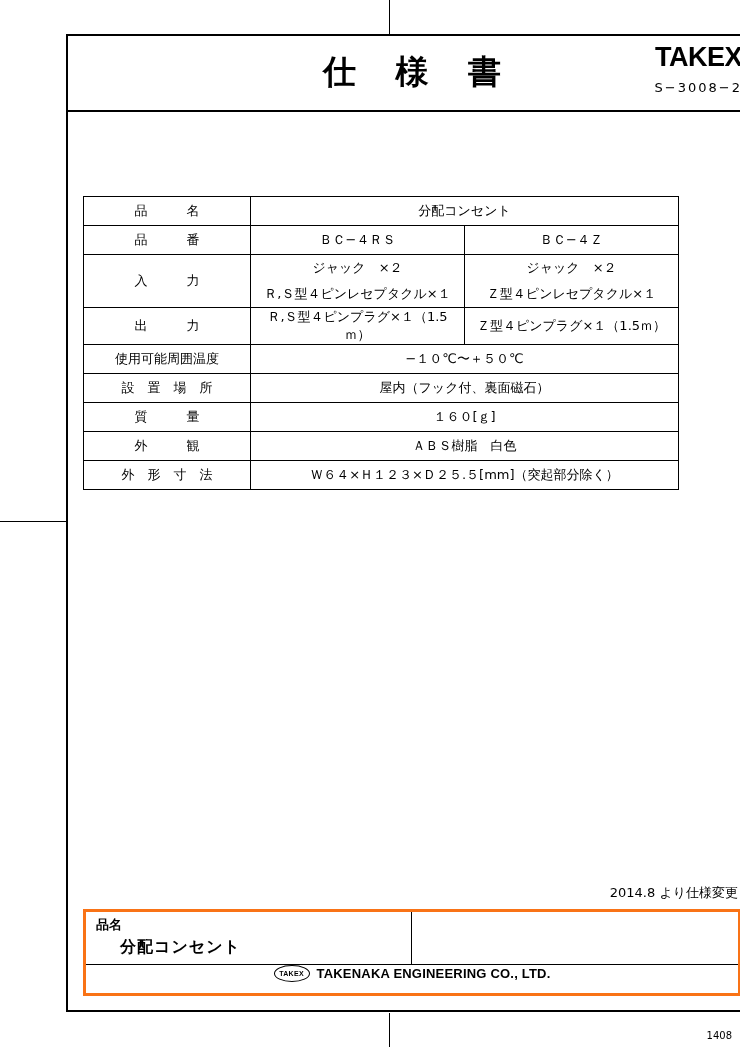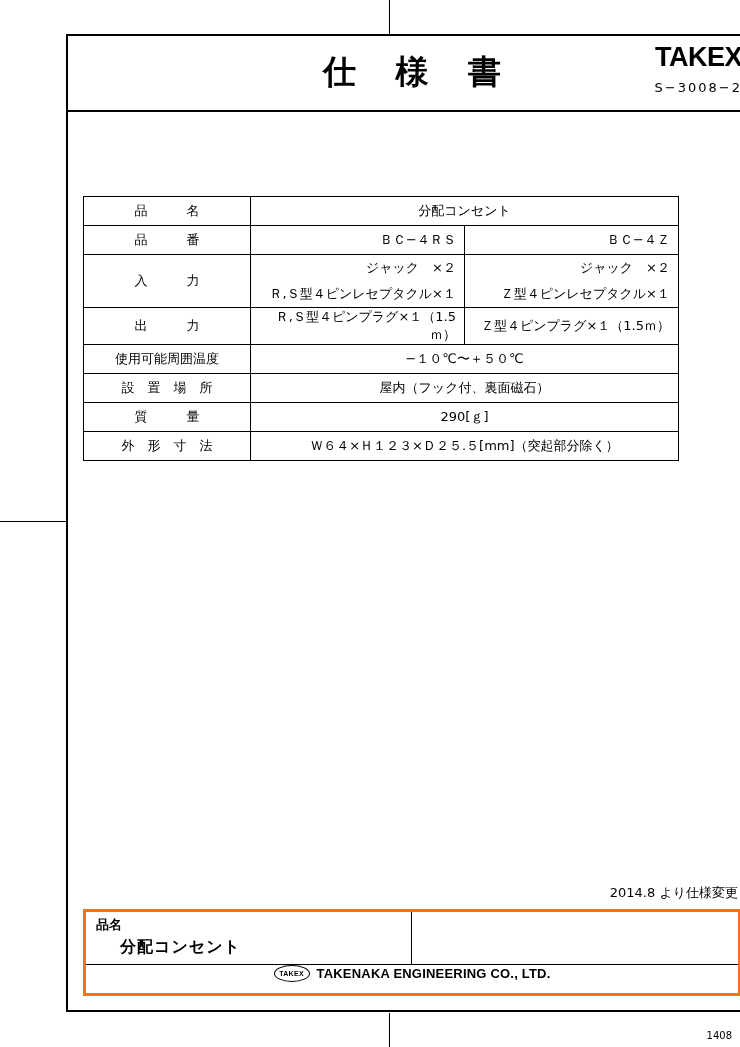--- a/index.html
+++ b/index.html
@@ -121,21 +121,21 @@
   }
   .lbl {
     width: 150px;
     text-align: center;
     letter-spacing: 0px;
   }
   .ctr {
     text-align: center;
   }
   .lft {
-    text-align: right;
+    text-align: center;
     padding-left: 14px;
     margin-top: 32px;
   }
   .tall {
     height: 56px;
   }
   .two-line {
     line-height: 26px;
   }
 
@@ -273,21 +273,25 @@
         <tr>
           <td class="lbl">使用可能周囲温度</td>
           <td class="ctr" colspan="2">−１０℃〜＋５０℃</td>
         </tr>
         <tr>
           <td class="lbl">設　置　場　所</td>
           <td class="ctr" colspan="2">屋内（フック付、裏面磁石）</td>
         </tr>
         <tr>
           <td class="lbl">質　　　量</td>
-          <td class="ctr" colspan="2">290[ｇ]</td>
+          <td class="ctr" colspan="2">１６０[ｇ]</td>
+        </tr>
+        <tr>
+          <td class="lbl">外　　　観</td>
+          <td class="ctr" colspan="2">ＡＢＳ樹脂　白色</td>
         </tr>
         <tr>
           <td class="lbl">外　形　寸　法</td>
           <td class="ctr" colspan="2">Ｗ６４×Ｈ１２３×Ｄ２５.５[mm]（突起部分除く）</td>
         </tr>
       </tbody>
     </table>
   </div>
 
   <div class="rev-note">2014.8 より仕様変更</div>

